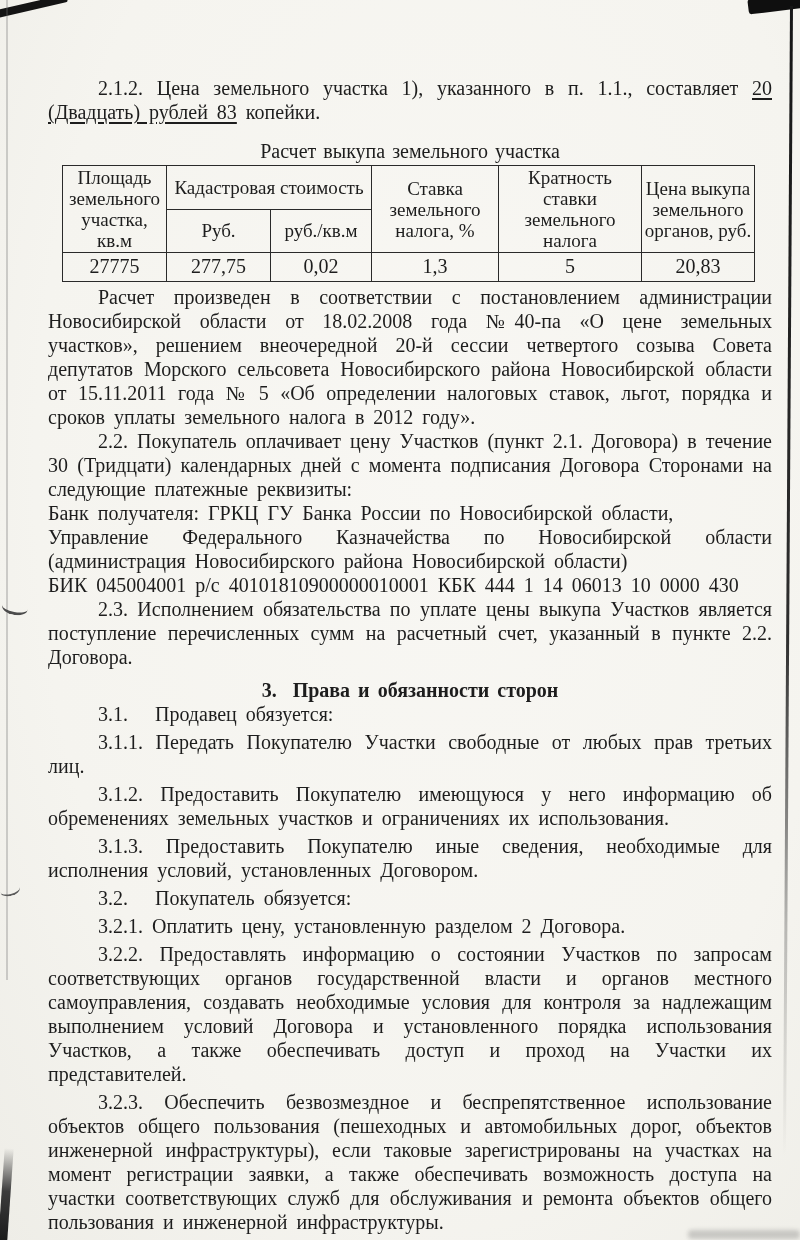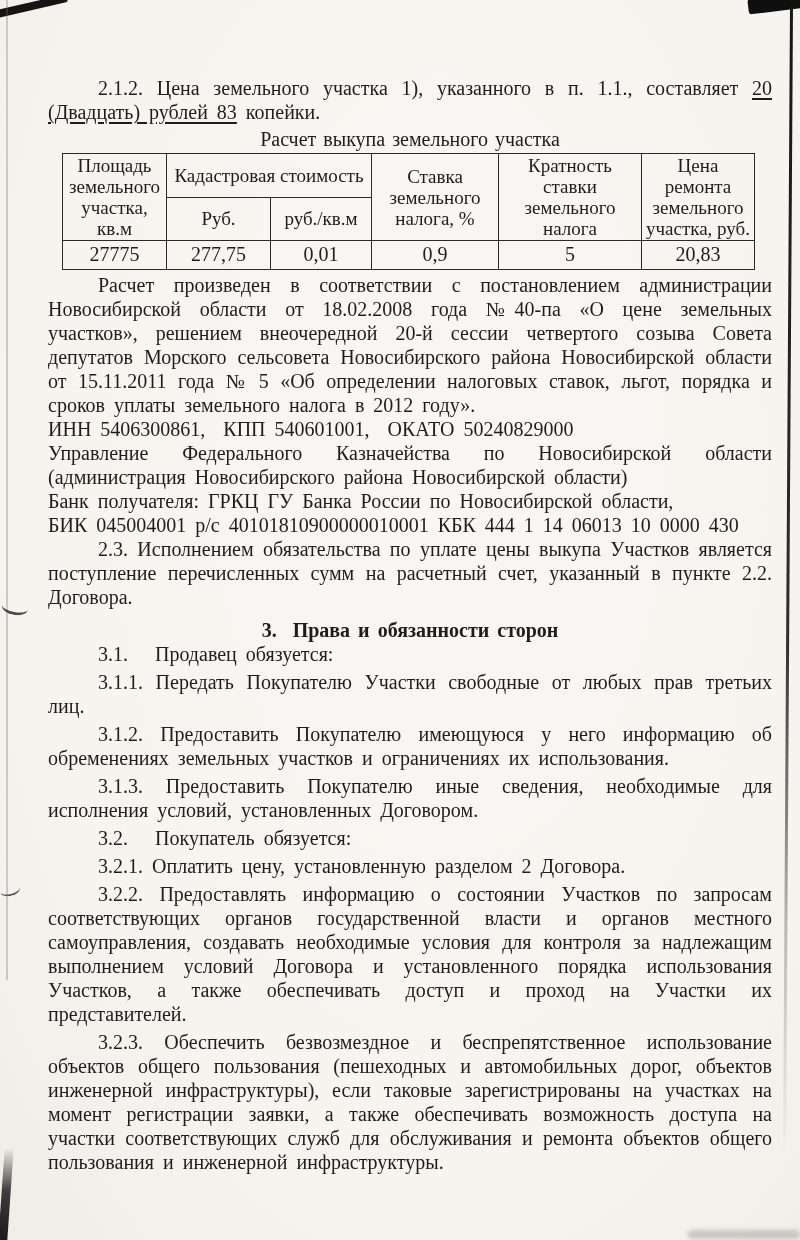--- a/index.html
+++ b/index.html
@@ -13,21 +13,21 @@
     position:absolute;inset:0;
     background:radial-gradient(ellipse at 55% 38%, #f8f7f3 0%, #f5f4ef 65%, #eeede7 100%);
   }
   .content{
     position:absolute;left:48px;right:28px;top:76px;
   }
   p{margin:0;font-size:20px;line-height:24px;text-align:justify;word-spacing:4px;}
   .indent{text-indent:50px;}
   .gap{margin-top:4px;}
   .u{text-decoration:underline;text-underline-offset:3px;text-decoration-thickness:1.5px;}
-  .table-title{text-align:center;margin-top:3px;word-spacing:2px;}
+  .table-title{text-align:center;margin-top:15px;word-spacing:2px;}
   table{border-collapse:collapse;width:622px;margin:2px 0 0 14px;table-layout:fixed;}
   th,td{
     border:1.7px solid #2a2a2a;font-weight:normal;text-align:center;
     vertical-align:middle;padding:1px 2px;font-size:19px;line-height:21px;
   }
   td.val{font-size:20px;padding:3px 2px 4px;}
   .section-heading{text-align:center;font-weight:bold;margin:9px 0 0;word-spacing:3px;}
 
   
   .art{position:absolute;pointer-events:none;}
@@ -61,45 +61,45 @@
         <col style="width:127px">
           <col style="width:143px">
           <col style="width:113px">
       </colgroup>
       <thead>
         <tr>
           <th rowspan="2">Площадь земельного участка, кв.м</th>
           <th colspan="2">Кадастровая стоимость</th>
           <th rowspan="2">Ставка земельного налога, %</th>
           <th rowspan="2">Кратность ставки земельного налога</th>
-          <th rowspan="2">Цена ремонта земельного участка, руб.</th>
+          <th rowspan="2">Цена выкупа земельного органов, руб.</th>
         </tr>
         <tr>
           <th>Руб.</th>
           <th>руб./кв.м</th>
         </tr>
       </thead>
       <tbody>
         <tr>
           <td class="val">27775</td>
           <td class="val">277,75</td>
-          <td class="val">0,01</td>
-          <td class="val">0,9</td>
+          <td class="val">0,02</td>
+          <td class="val">1,3</td>
           <td class="val">5</td>
           <td class="val">20,83</td>
         </tr>
       </tbody>
     </table>
 
     <p class="indent" style="margin-top:3px">Расчет произведен в соответствии с постановлением администрации Новосибирской области от 18.02.2008 года №40-па «О цене земельных участков», решением внеочередной 20-й сессии четвертого созыва Совета депутатов Морского сельсовета Новосибирского района Новосибирской области от 15.11.2011 года № 5 «Об определении налоговых ставок, льгот, порядка и сроков уплаты земельного налога в 2012 году».</p>
 
+    <p class="indent">2.2. Покупатель оплачивает цену Участков (пункт 2.1. Договора) в течение 30 (Тридцати) календарных дней с момента подписания Договора Сторонами на следующие платежные реквизиты:</p>
 
-    <p>ИНН 5406300861,&nbsp; КПП 540601001,&nbsp; ОКАТО 50240829000</p>
+    <p>Банк получателя: ГРКЦ ГУ Банка России по Новосибирской области,</p>
     <p>Управление Федерального Казначейства по Новосибирской области (администрация Новосибирского района Новосибирской области)</p>
-    <p>Банк получателя: ГРКЦ ГУ Банка России по Новосибирской области,</p>
     <p>БИК 045004001 р/с 40101810900000010001 КБК 444 1 14 06013 10 0000 430</p>
 
     <p class="indent">2.3. Исполнением обязательства по уплате цены выкупа Участков является поступление перечисленных сумм на расчетный счет, указанный в пункте 2.2. Договора.</p>
 
     <p class="section-heading">3.&nbsp; Права и обязанности сторон</p>
 
     <p class="indent">3.1.&nbsp;&nbsp; Продавец обязуется:</p>
     <p class="indent gap">3.1.1. Передать Покупателю Участки свободные от любых прав третьих лиц.</p>
     <p class="indent gap">3.1.2. Предоставить Покупателю имеющуюся у него информацию об обременениях земельных участков и ограничениях их использования.</p>
     <p class="indent gap">3.1.3. Предоставить Покупателю иные сведения, необходимые для исполнения условий, установленных Договором.</p>

